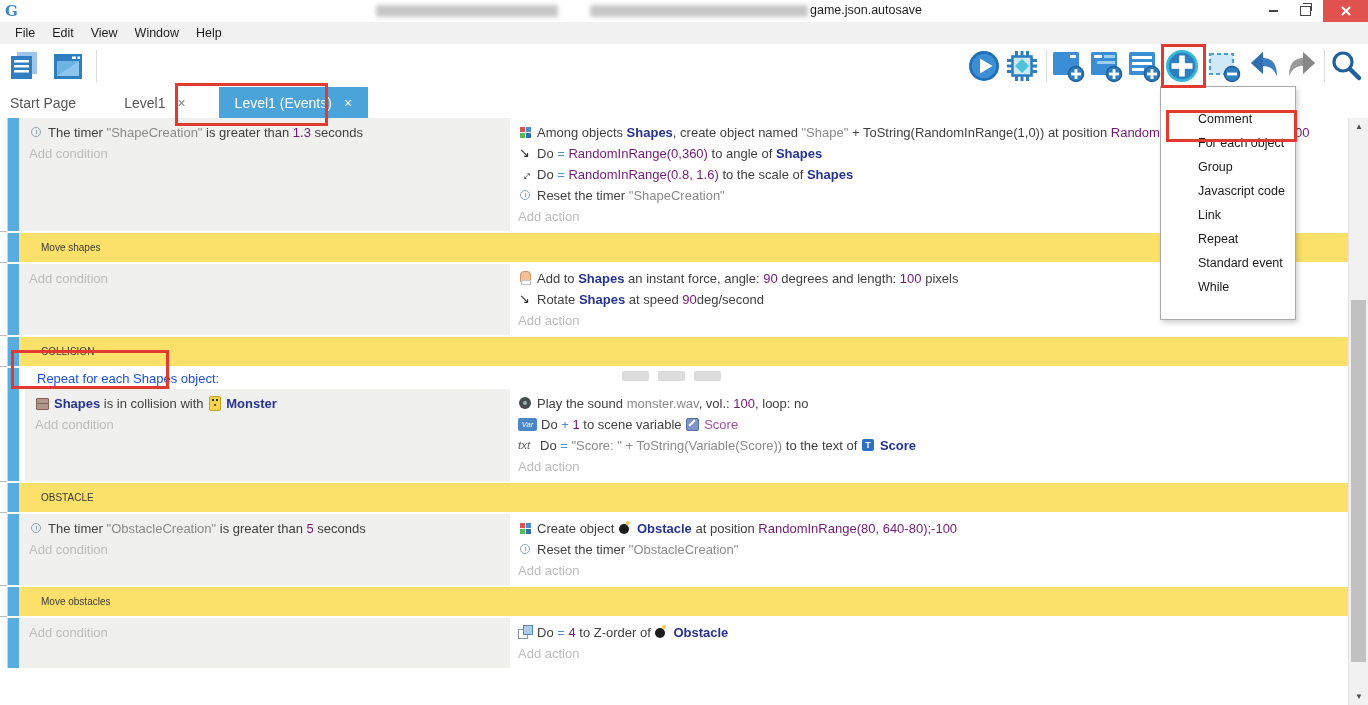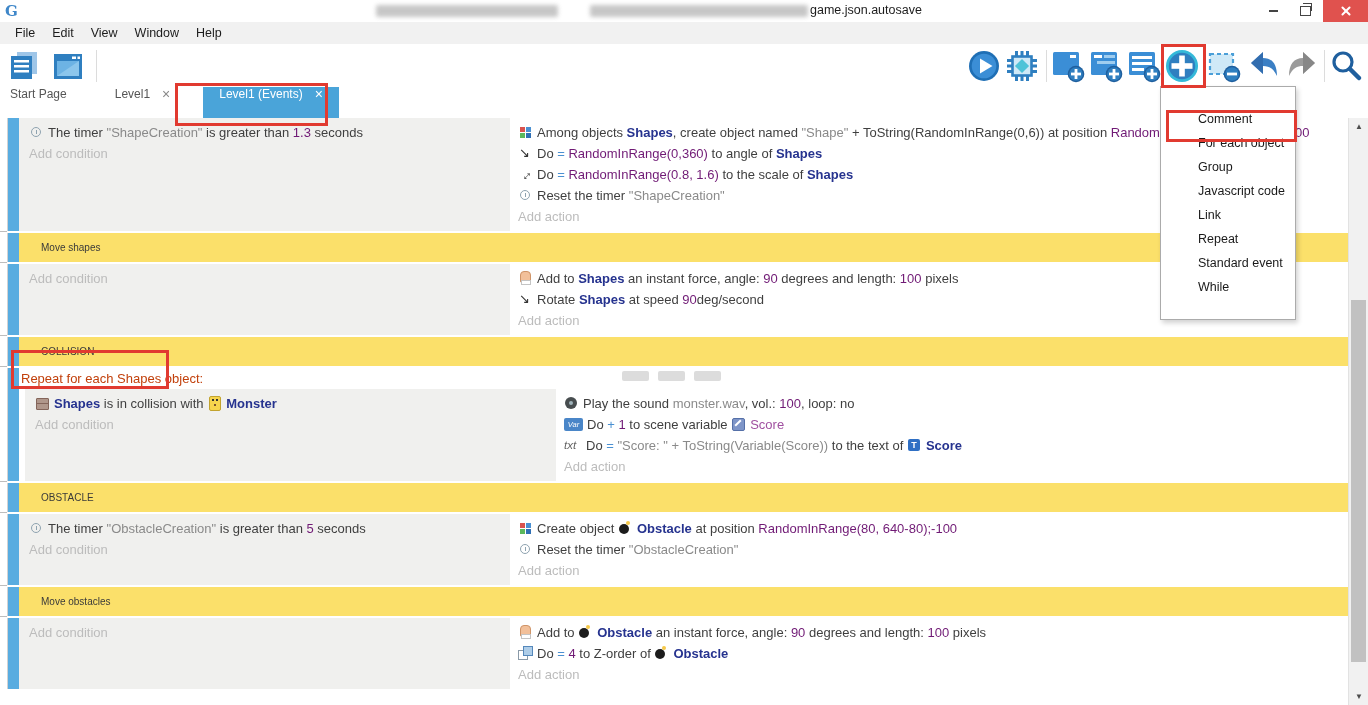--- a/index.html
+++ b/index.html
@@ -21,42 +21,42 @@
   .xbar.a{transform:rotate(45deg)}.xbar.b{transform:rotate(-45deg)}
   
   .menubar{position:absolute;left:0;top:22px;width:1368px;height:22px;background:#f1f1f1;display:flex;align-items:center;padding-left:8px;box-sizing:border-box;gap:3px}
   .menubar span{font-size:12.5px;color:#1c1c1c;padding:2px 7px}
   
   .toolbar{position:absolute;left:0;top:44px;width:1368px;height:43px;background:#fff}
   .tbtn{position:absolute;top:4px;width:36px;height:36px;display:flex;align-items:center;justify-content:center}
   .tdiv{position:absolute;top:6px;width:1px;height:32px;background:#dcdcdc}
   
   .tabsrow{position:absolute;left:0;top:87px;width:1368px;height:31px;background:#fff;display:flex;align-items:stretch}
-  .tab{display:inline-flex;font-size:12px;color:#555;padding:0 13px}
+  .tab{display:inline-flex;align-items:center;font-size:14px;color:#555;padding:0 13px}
   .tab .lbl{white-space:nowrap}
   .tab-close{margin-left:12px;color:#888;font-size:14px;line-height:1}
   .tab-close:before{content:"×"}
   .tab.active{background:#4aa4d9;color:#fff}
   .tab.active .tab-close{color:#fff}
   .t-start{margin-left:0;padding-left:10px}
   .t-l1{margin-left:22px}.t-ev{margin-left:20px;padding:0 16px}
   
   .events{position:absolute;left:0;top:118px;width:1348px;bottom:0;background:#fff;overflow:hidden}
   .ev-row{display:flex;align-items:stretch;margin-bottom:2px;position:relative}
   .ev-row:before{content:"";position:absolute;left:0;top:-2px;width:7px;height:1px;background:#bdbdbd}
   .gutter{width:7px;border-right:1px solid #d2d2d2;flex:none}
   .bluebar{width:11px;background:#58ace0;flex:none}
   .ev-content{flex:1;min-width:0}
   .ev-content.sel{box-shadow:inset 0 0 0 2px #35b9e6}
   .group-bar{height:29px;line-height:29px;background:#fbe06a;font-size:10px;color:#3a3a3a;padding-left:22px}
-  .foreach-header{font-size:13px;color:#c2410c;padding:3px 0 3px 2px;background:#fff}
+  .foreach-header{font-size:13px;color:#1d4ed8;padding:3px 0 3px 18px;background:#fff}
   .ev-panels{display:flex;align-items:stretch}
   .cond{width:491px;flex:none;background:#f0f0ee;padding:4px 0}
   .acts{flex:1;background:#fff;padding:4px 0;min-width:0}
-  .foreach .cond{width:531px;margin-left:6px}
+  .foreach .cond{width:485px;margin-left:6px}
   .line{font-size:13px;line-height:21px;color:#3f3f3f;padding:0 10px 0 10px;display:block}
   .acts .line{padding-left:8px}
   .line.ph{color:#bcbcbc}
   .seg-p{color:#3f3f3f}.seg-o{color:#26338f;font-weight:bold}.seg-g{color:#701a75}
   .seg-b{color:#4a90d2}.seg-s{color:#8a8a8a}.seg-v{color:#a050a0}
   
   .dashes{position:absolute;left:622px;top:371px;display:flex;gap:9px;z-index:4}
   .dashes i{display:block;width:27px;height:10px;background:#dcdcdc;border-radius:2px}
   
   .ic{display:inline-block;width:15px;height:14px;margin-right:4px;vertical-align:-2px;position:relative}
@@ -270,21 +270,21 @@
     <div class="ev-row">
       <div class="gutter"></div>
       <div class="bluebar"></div>
       <div class="ev-content">
         <div class="ev-panels">
           <div class="cond">
             <div class="line"><span class="ic ic-timer"></span><span class="seg-p">The timer </span><span class="seg-s">"ShapeCreation"</span><span class="seg-p"> is greater than </span><span class="seg-g">1.3</span><span class="seg-p"> seconds</span></div>
             <div class="line ph">Add condition</div>
           </div>
           <div class="acts">
-            <div class="line"><span class="ic ic-create"></span><span class="seg-p">Among objects </span><span class="seg-o">Shapes</span><span class="seg-p">, create object named </span><span class="seg-s">"Shape"</span><span class="seg-p"> + ToString(RandomInRange(0,6)) at position </span><span class="seg-g">RandomInRange(80, 640-80);-100</span></div>
+            <div class="line"><span class="ic ic-create"></span><span class="seg-p">Among objects </span><span class="seg-o">Shapes</span><span class="seg-p">, create object named </span><span class="seg-s">"Shape"</span><span class="seg-p"> + ToString(RandomInRange(1,0)) at position </span><span class="seg-g">RandomInRange(80, 640-80);-100</span></div>
             <div class="line"><span class="ic ic-angle"></span><span class="seg-p">Do </span><span class="seg-b">= </span><span class="seg-g">RandomInRange(0,360)</span><span class="seg-p"> to angle of </span><span class="seg-o">Shapes</span></div>
             <div class="line"><span class="ic ic-scale"></span><span class="seg-p">Do </span><span class="seg-b">= </span><span class="seg-g">RandomInRange(0.8, 1.6)</span><span class="seg-p"> to the scale of </span><span class="seg-o">Shapes</span></div>
             <div class="line"><span class="ic ic-timer"></span><span class="seg-p">Reset the timer </span><span class="seg-s">"ShapeCreation"</span></div>
             <div class="line ph">Add action</div>
           </div>
         </div>
       </div>
     </div>
     <div class="ev-row">
       <div class="gutter"></div>
@@ -368,21 +368,20 @@
     </div>
     <div class="ev-row">
       <div class="gutter"></div>
       <div class="bluebar"></div>
       <div class="ev-content">
         <div class="ev-panels">
           <div class="cond">
             <div class="line ph">Add condition</div>
           </div>
           <div class="acts">
-            <div class="line"><span class="ic ic-hand"></span><span class="seg-p">Add to </span><span class="ic ic-bomb"></span><span class="seg-o">Obstacle</span><span class="seg-p"> an instant force, angle: </span><span class="seg-g">90</span><span class="seg-p"> degrees and length: </span><span class="seg-g">100</span><span class="seg-p"> pixels</span></div>
             <div class="line"><span class="ic ic-zorder"></span><span class="seg-p">Do </span><span class="seg-b">= </span><span class="seg-g">4</span><span class="seg-p"> to Z-order of </span><span class="ic ic-bomb"></span><span class="seg-o">Obstacle</span></div>
             <div class="line ph">Add action</div>
           </div>
         </div>
       </div>
     </div>
   </div>
 <div class="dashes">
     <i></i>
     <i></i>

